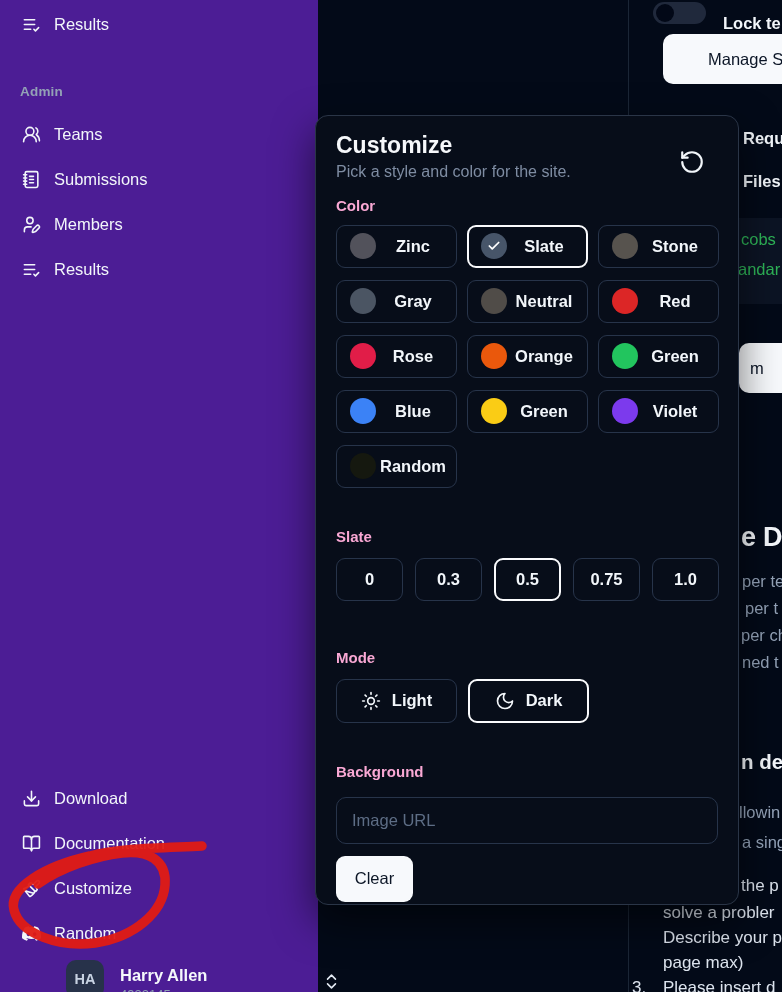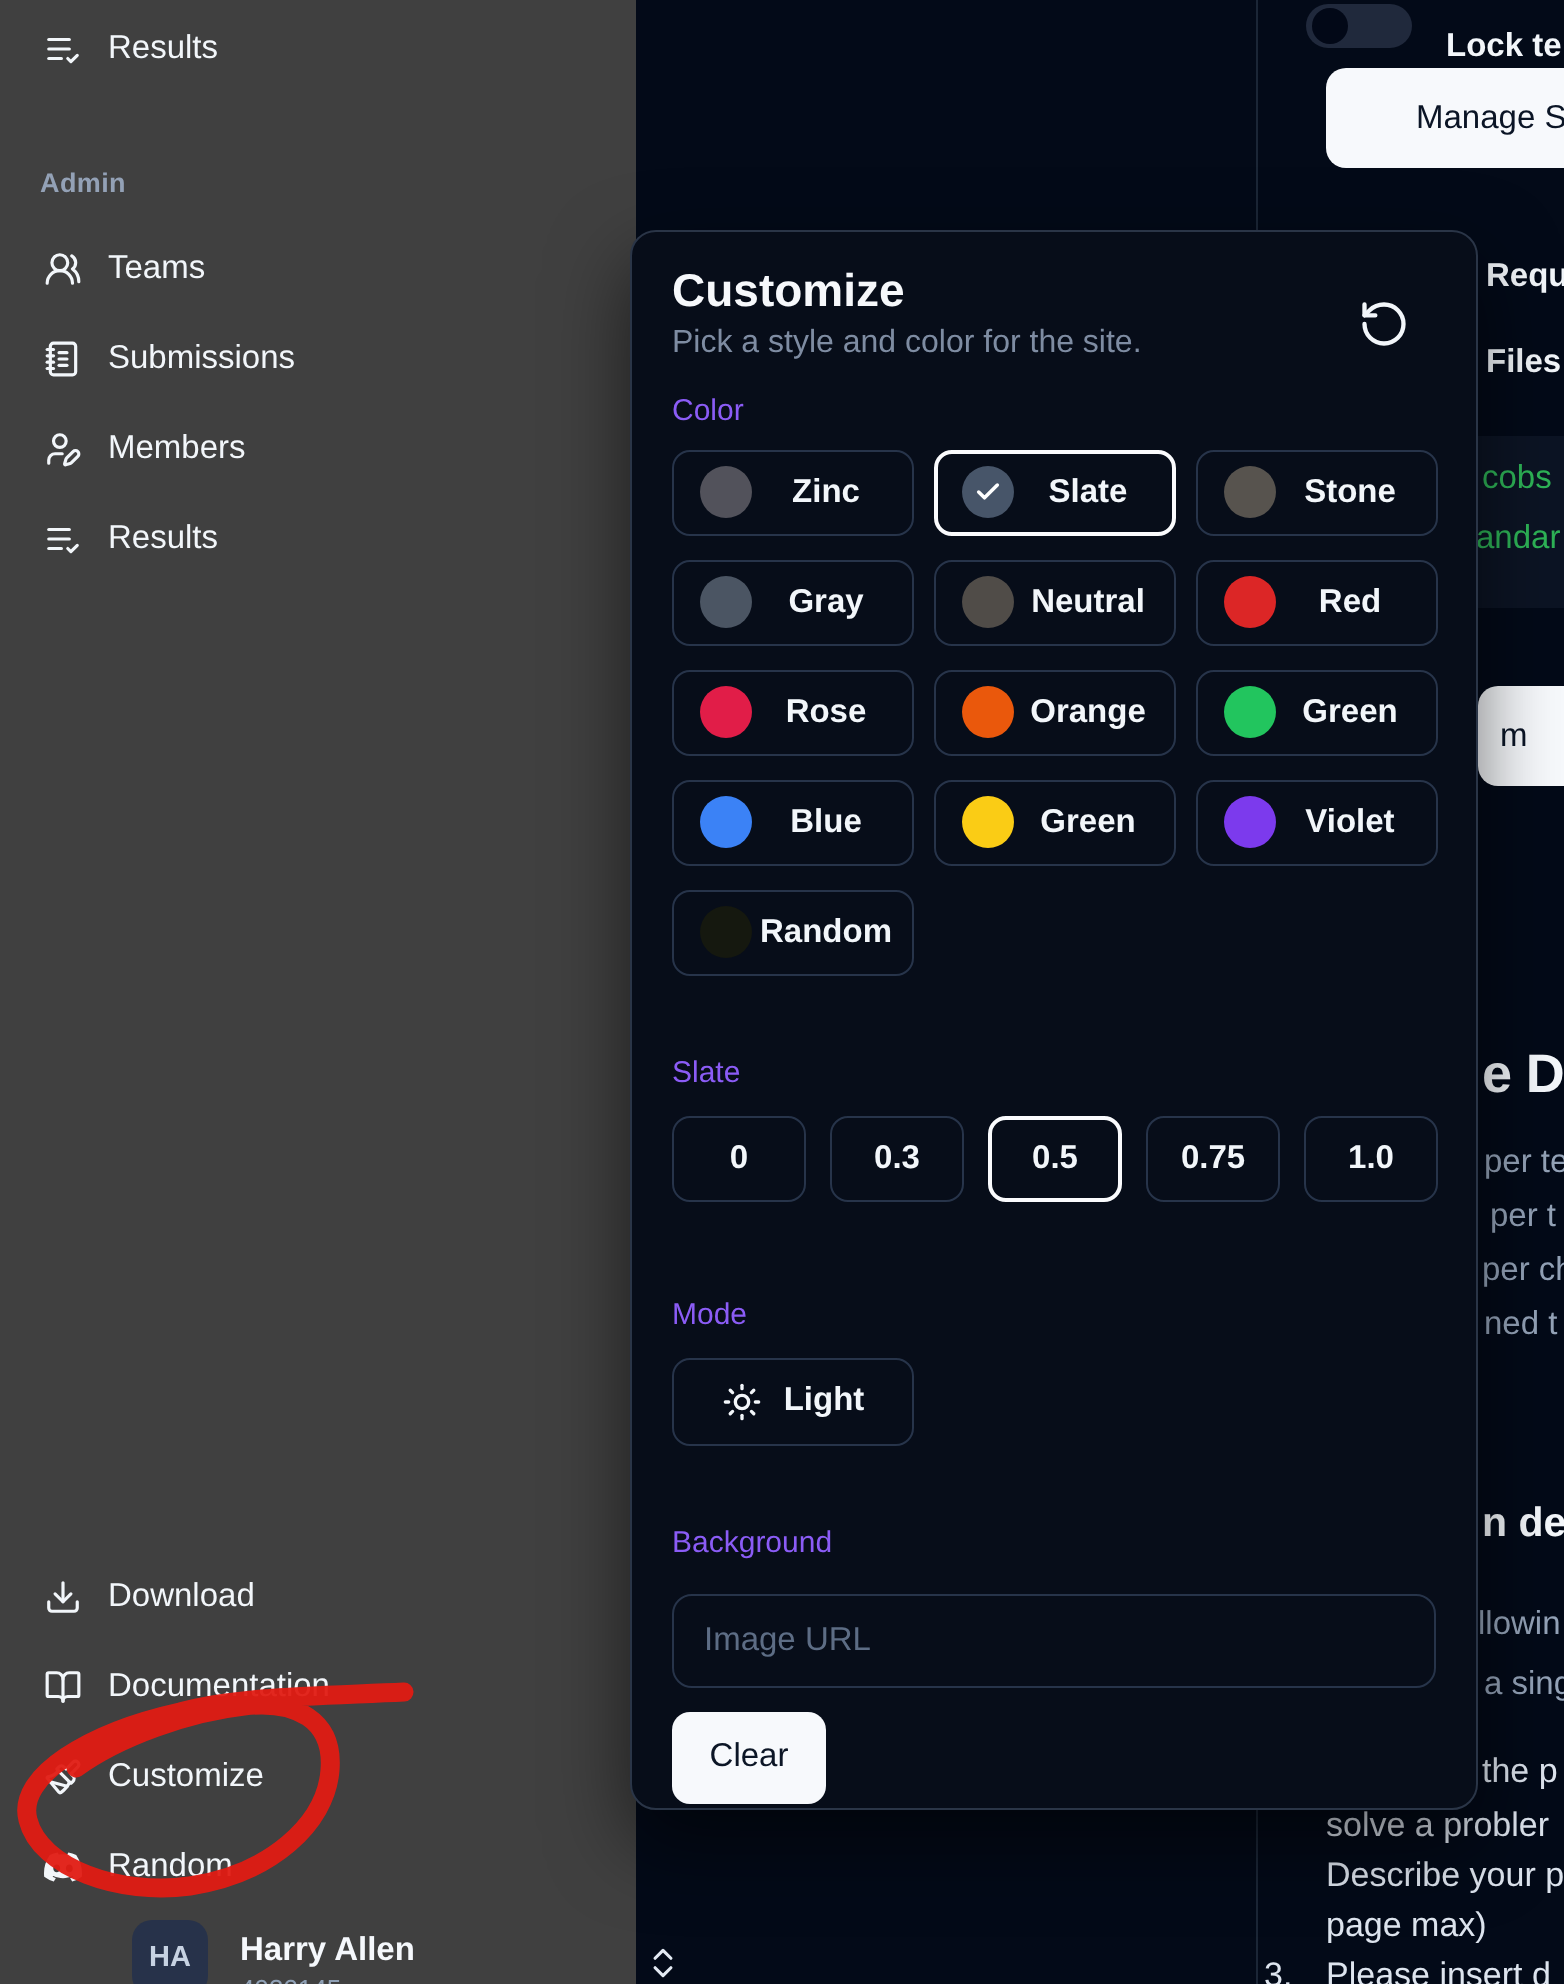--- a/index.html
+++ b/index.html
@@ -1,21 +1,21 @@
 <!DOCTYPE html>
 <html><head>
 <meta charset="utf-8">
 <style>
   * { box-sizing: border-box; }
   html,body { margin:0; padding:0; background:#020817; }
   body { font-family:"Liberation Sans", sans-serif; }
   .screen { position:relative; width:782px; height:992px; overflow:hidden; background:#030a18; color:#e8eef6; }
 
   
-  .sidebar { position:absolute; left:0; top:0; width:318px; height:992px; background:#404040; }
+  .sidebar { position:absolute; left:0; top:0; width:318px; height:992px; background:#4c1d95; }
   .nav-item { position:absolute; left:0; width:318px; height:36px; display:flex; align-items:center; gap:13px; padding-left:22px; font-size:16.5px; color:#f2f6fa; cursor:pointer; white-space:nowrap; }
   .nav-item svg { width:19px; height:19px; flex:0 0 auto; }
   .section-label { position:absolute; left:20px; font-size:13.5px; font-weight:700; color:#93a1b6; letter-spacing:.2px; }
   .user-row { position:absolute; left:0; top:952px; width:318px; height:40px; cursor:pointer;margin-left:46px; }
   .avatar { position:absolute; left:20px; top:8px; width:38px; height:38px; border-radius:10px; background:#27324a; color:#c7d2e2; font-size:14.5px; font-weight:600; display:flex; align-items:center; justify-content:center; }
   .user-name { position:absolute; left:74px; top:14px; font-size:16.5px; font-weight:700; color:#f5f8fc; white-space:nowrap; }
   .user-detail { position:absolute; left:74px; top:35px; font-size:13px; color:#8fa0b5; white-space:nowrap; }
   .user-chevrons { position:absolute; left:276px; top:20px; width:19px; height:19px; color:#e3eaf3; }
 
   
@@ -39,21 +39,21 @@
   .muted-line { font-size:16.5px; color:#94a3b8; }
   .h-mid { left:112px; top:750px; font-size:20.5px; font-weight:700; color:#f5f8fc; }
   .body-line { font-size:17px; color:#dde4ee; }
 
   
   .dialog { position:absolute; left:315px; top:115px; width:424px; height:790px; background:#070d19; border:1px solid #2a3547; border-radius:13px; padding:16px 20px 20px 20px; z-index:20; box-shadow:0 16px 40px rgba(0,0,0,.55); }
   .dlg-title { margin:0; font-size:23px; font-weight:700; color:#f6f8fb; line-height:1.15; }
   .dlg-subtitle { margin:4px 0 0 0; font-size:16px; color:#7e8ca2; line-height:1.2; }
   .reset-btn { position:absolute; top:33px; right:32px; width:28px; height:28px; background:none; border:none; color:#f2f6fa; padding:0; cursor:pointer; }
   .reset-btn svg { width:26px; height:26px; }
-  .dlg-label { margin-top:15px; font-size:15px; font-weight:400; color:#8b5cf6; }
+  .dlg-label { margin-top:15px; font-size:15px; font-weight:700; color:#f9a8d4; }
   .color-grid { margin-top:11px; display:grid; grid-template-columns:repeat(3,121px); gap:12px 10px; }
   .opt-btn { display:flex; align-items:center; height:43px; border:1px solid #27344a; border-radius:9px; background:transparent; color:#f2f6fa; font-size:16.5px; font-weight:700; font-family:inherit; cursor:pointer; padding:0 6px 0 13px; }
   .opt-btn.selected { border:2px solid #fafbfd; padding:0 5px 0 12px; }
   .swatch { width:26px; height:26px; border-radius:50%; flex:0 0 auto; display:flex; align-items:center; justify-content:center; color:#fff; }
   .swatch svg { width:14px; height:14px; }
   .opt-btn .opt-label { flex:1; text-align:center; }
   .radius-grid { margin-top:13px; display:grid; grid-template-columns:repeat(5,67px); gap:12px; }
   .radius-btn { height:43px; border:1px solid #27344a; border-radius:9px; background:transparent; color:#f2f6fa; font-size:16.5px; font-weight:700; font-family:inherit; cursor:pointer; text-align:center; }
   .radius-btn.selected { border:2px solid #fafbfd; }
   .mode-row { margin-top:13px; display:flex; gap:11px; }
@@ -291,20 +291,26 @@
             <path d="M12 20v2"></path>
             <path d="m4.93 4.93 1.41 1.41"></path>
             <path d="m17.66 17.66 1.41 1.41"></path>
             <path d="M2 12h2"></path>
             <path d="M20 12h2"></path>
             <path d="m6.34 17.66-1.41 1.41"></path>
             <path d="m19.07 4.93-1.41 1.41"></path>
           </svg>
         <span>Light</span>
       </button>
+      <button class="mode-btn selected">
+        <svg viewBox="0 0 24 24" fill="none" stroke="currentColor" stroke-width="2" stroke-linecap="round" stroke-linejoin="round">
+            <path d="M12 3a6 6 0 0 0 9 9 9 9 0 1 1-9-9Z"></path>
+          </svg>
+        <span>Dark</span>
+      </button>
     </div>
 
     <div class="dlg-label" style="margin-top:40px">Background</div>
     <input class="bg-input" type="text" placeholder="Image URL" style="">
     <button class="clear-btn">Clear</button>
   </div>
 
   <svg class="annotation" viewBox="0 0 782 992">
     <path d="M 202 846 C 160 848, 120 848, 90 856 C 45 866, 8 888, 14 910 C 20 934, 60 948, 95 943 C 135 937, 163 912, 165 885 C 167 860, 148 850, 122 853 C 95 856, 60 868, 38 884" fill="none" stroke-width="9.5" stroke-linecap="round" stroke-linejoin="round" opacity="0.95" stroke="#e01b13"></path>
   </svg>

